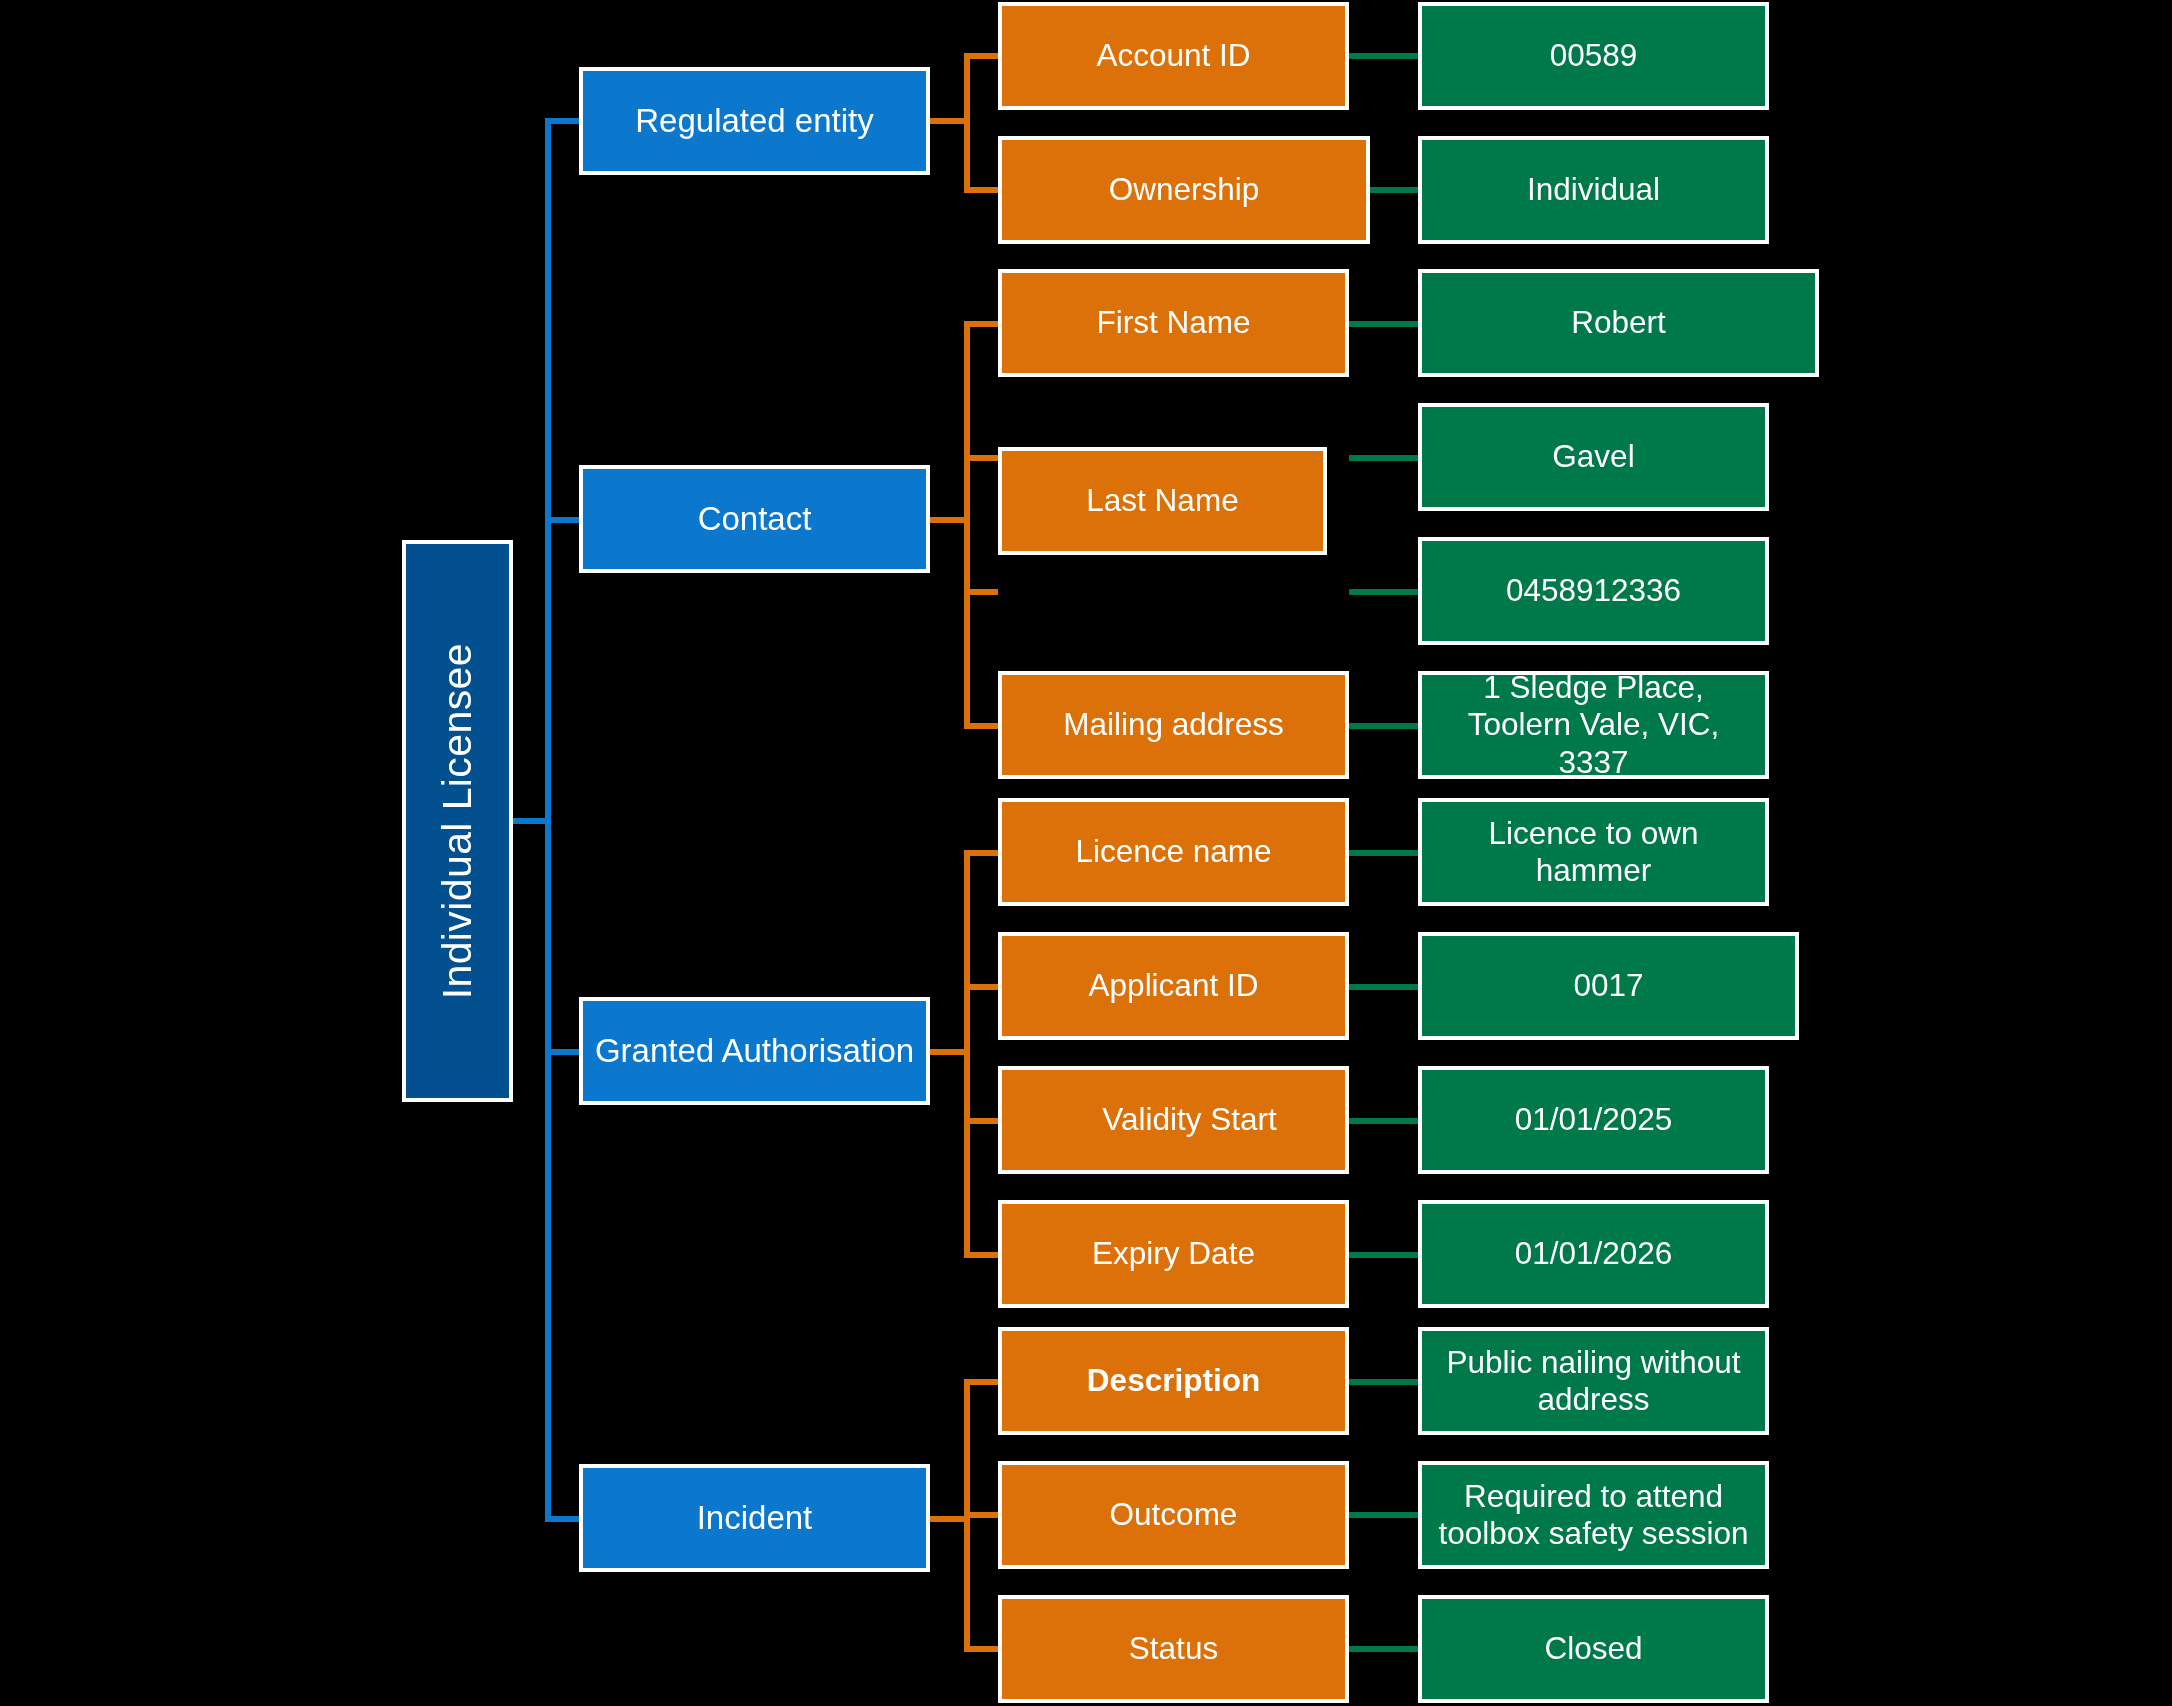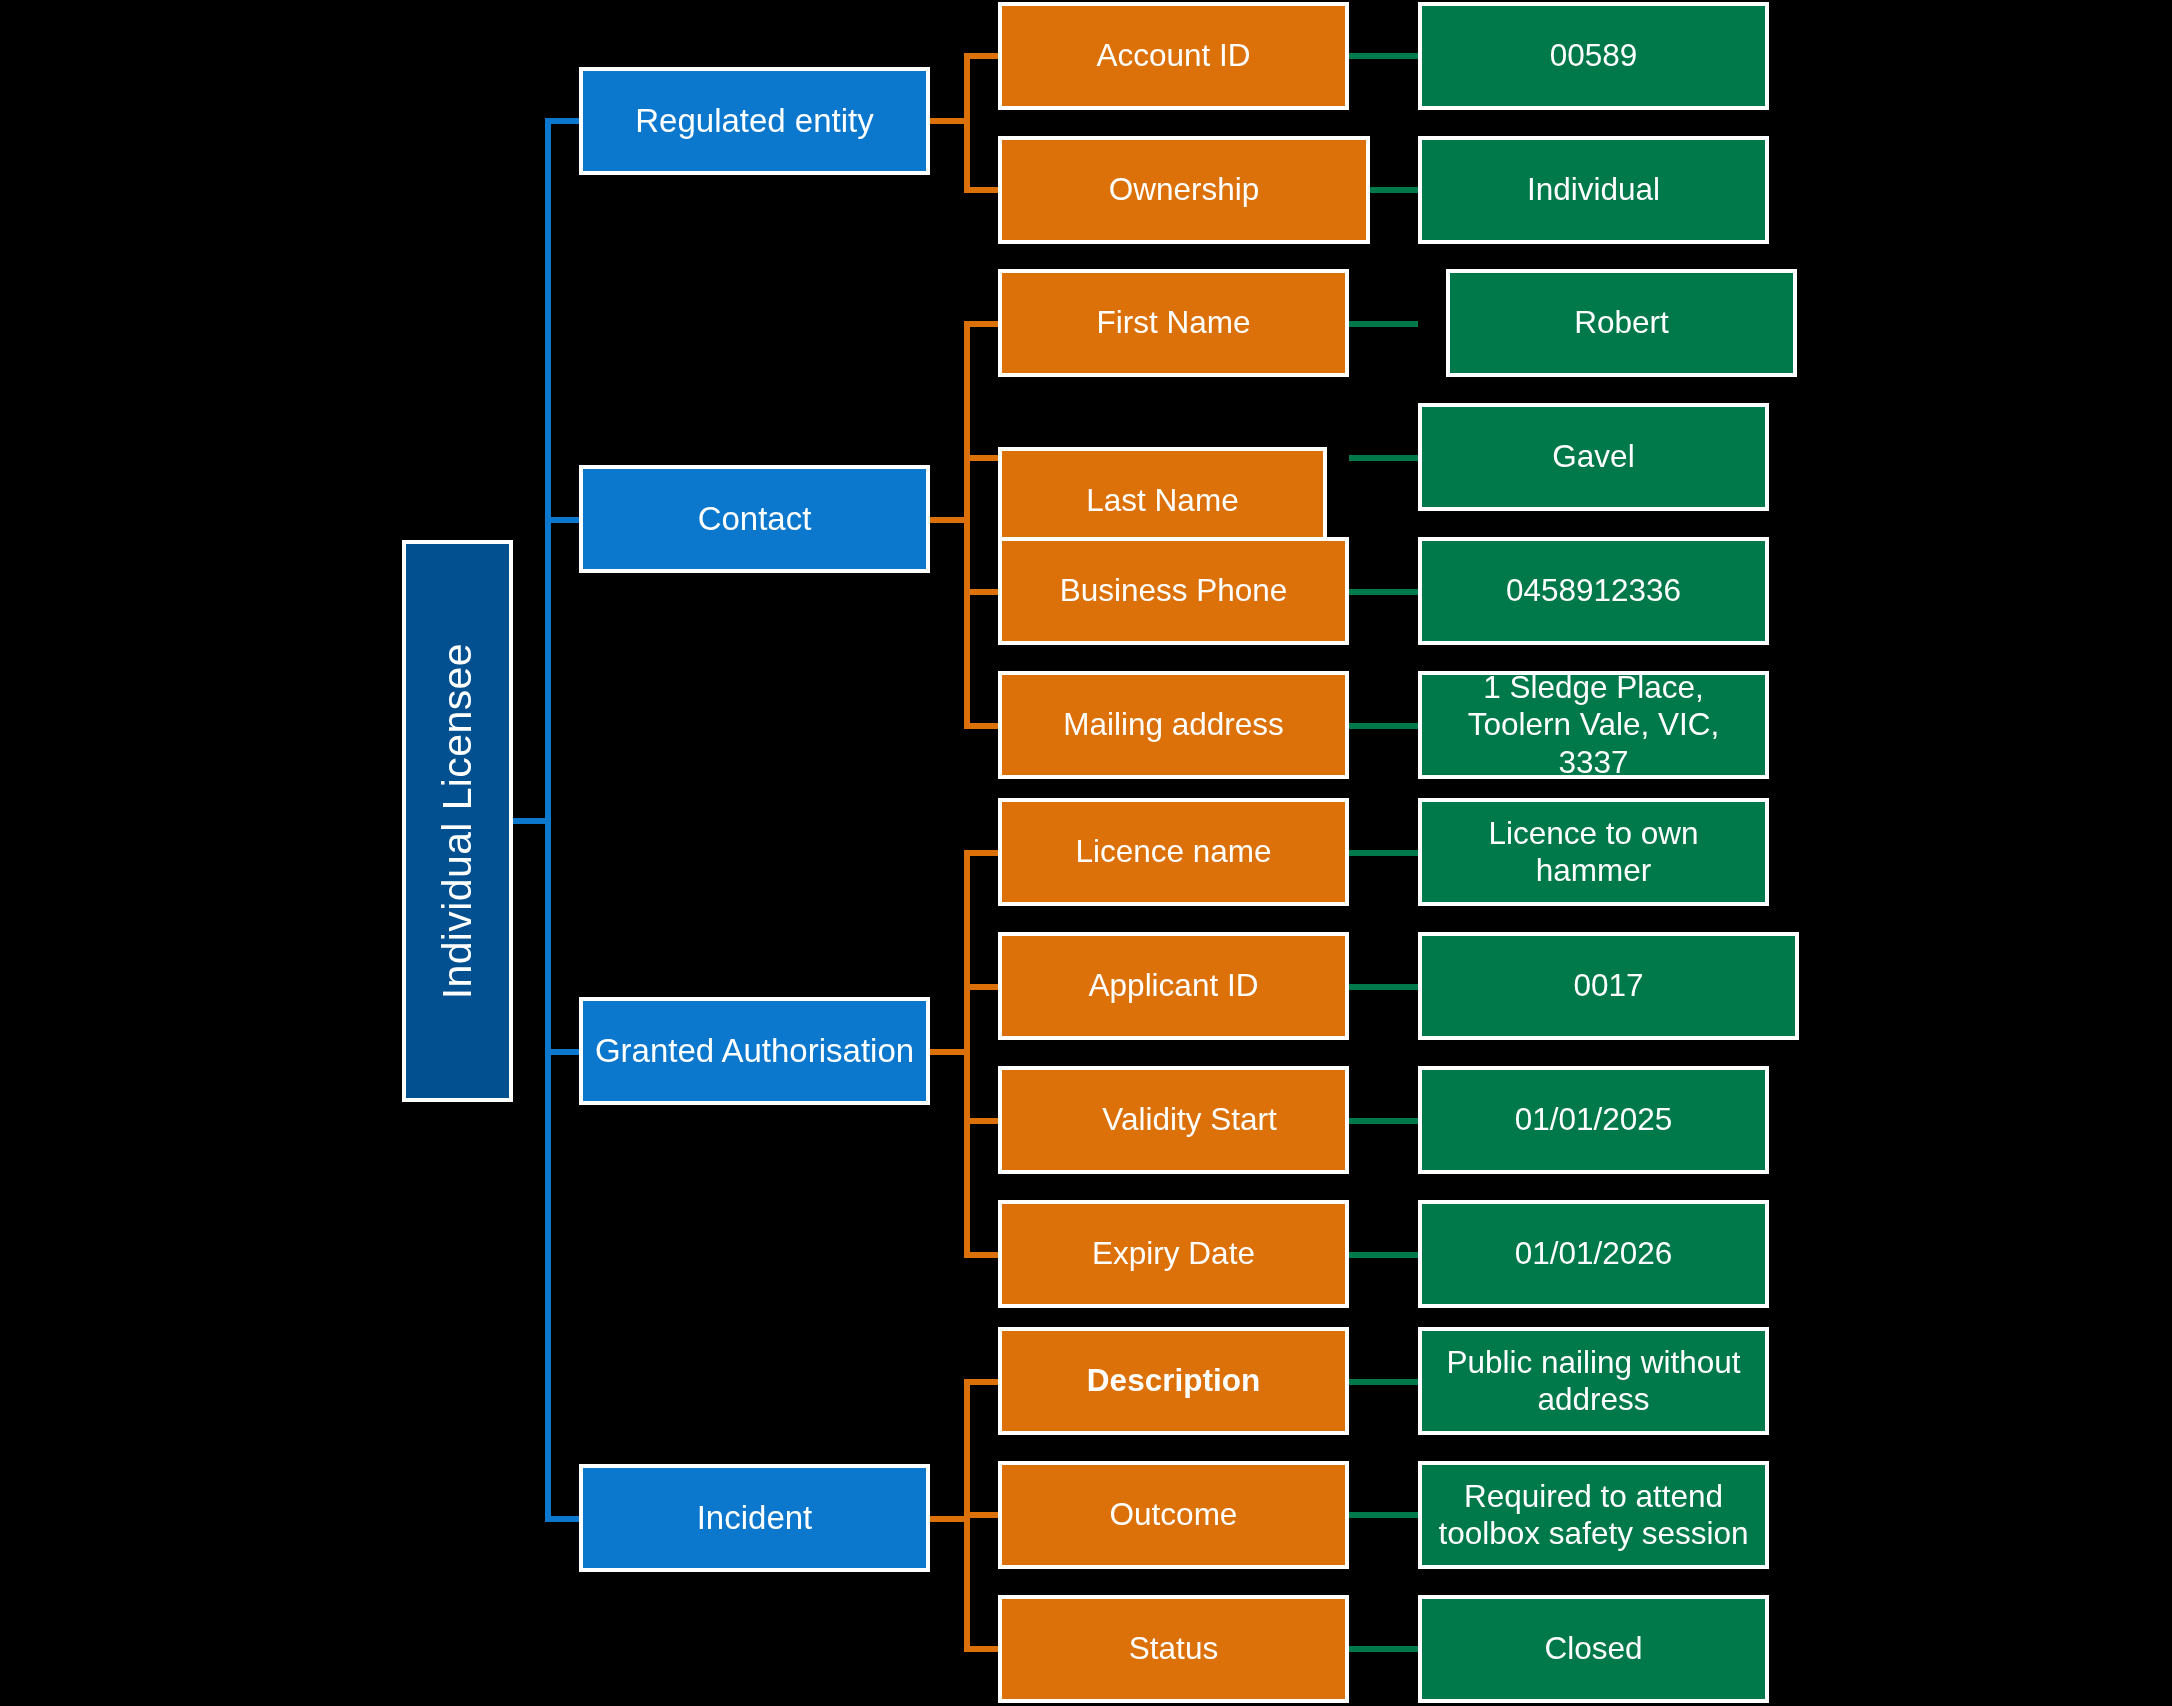--- a/index.html
+++ b/index.html
@@ -62,35 +62,32 @@
     <div class="node branch" style="left: 579px; top: 465px; width: 351px; height: 108px;">
       <span>Contact</span>
     </div>
     <div class="lineH orange" style="left: 930px; top: 517px; width: 40px;"></div>
     <div class="lineV orange" style="left: 964px; top: 321px; height: 407px;"></div>
     <div class="lineH orange" style="left: 964px; top: 321px; width: 34px;"></div>
     <div class="node attr" style="left: 998px; top: 269px; width: 351px; height: 108px;">
       <span>First Name</span>
     </div>
     <div class="lineH green" style="left: 1349px; top: 321px; width: 69px;"></div>
-    <div class="node val" style="left: 1418px; top: 269px; width: 351px; height: 108px; margin-left: 28px;">
+    <div class="node val" style="left: 1418px; top: 269px; width: 401px; height: 108px;">
       <span>Robert</span>
     </div>
     <div class="lineH orange" style="left: 964px; top: 455px; width: 34px;"></div>
     <div class="node attr" style="left: 998px; top: 403px; width: 329px; height: 108px; margin-top: 44px;">
       <span>Last Name</span>
     </div>
     <div class="lineH green" style="left: 1349px; top: 455px; width: 69px;"></div>
     <div class="node val" style="left: 1418px; top: 403px; width: 351px; height: 108px;">
       <span>Gavel</span>
     </div>
     <div class="lineH orange" style="left: 964px; top: 589px; width: 34px;"></div>
-    <div class="node attr" style="left: 998px; top: 537px; width: 351px; height: 108px;">
-      <span>Business Phone</span>
-    </div>
     <div class="lineH green" style="left: 1349px; top: 589px; width: 69px;"></div>
     <div class="node val" style="left: 1418px; top: 537px; width: 351px; height: 108px;">
       <span>0458912336</span>
     </div>
     <div class="lineH orange" style="left: 964px; top: 723px; width: 34px;"></div>
     <div class="node attr" style="left: 998px; top: 671px; width: 351px; height: 108px;">
       <span>Mailing address</span>
     </div>
     <div class="lineH green" style="left: 1349px; top: 723px; width: 69px;"></div>
     <div class="node val" style="left: 1418px; top: 671px; width: 351px; height: 108px;">

